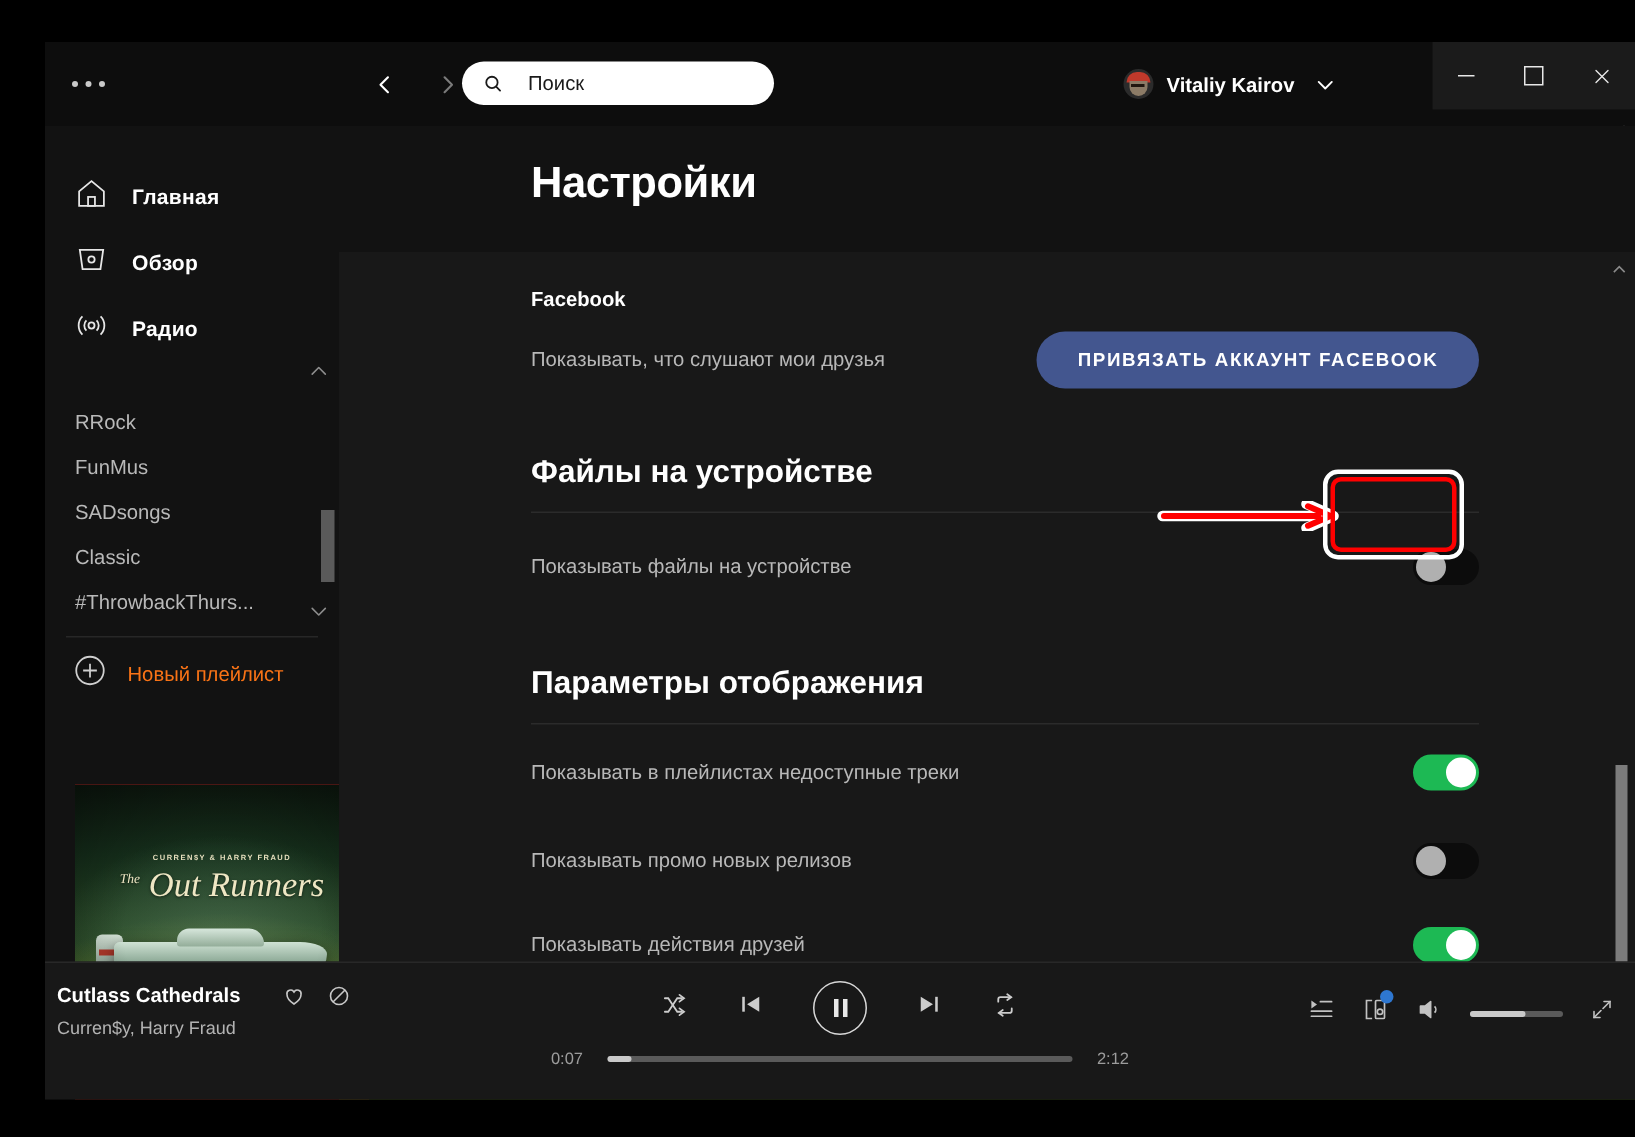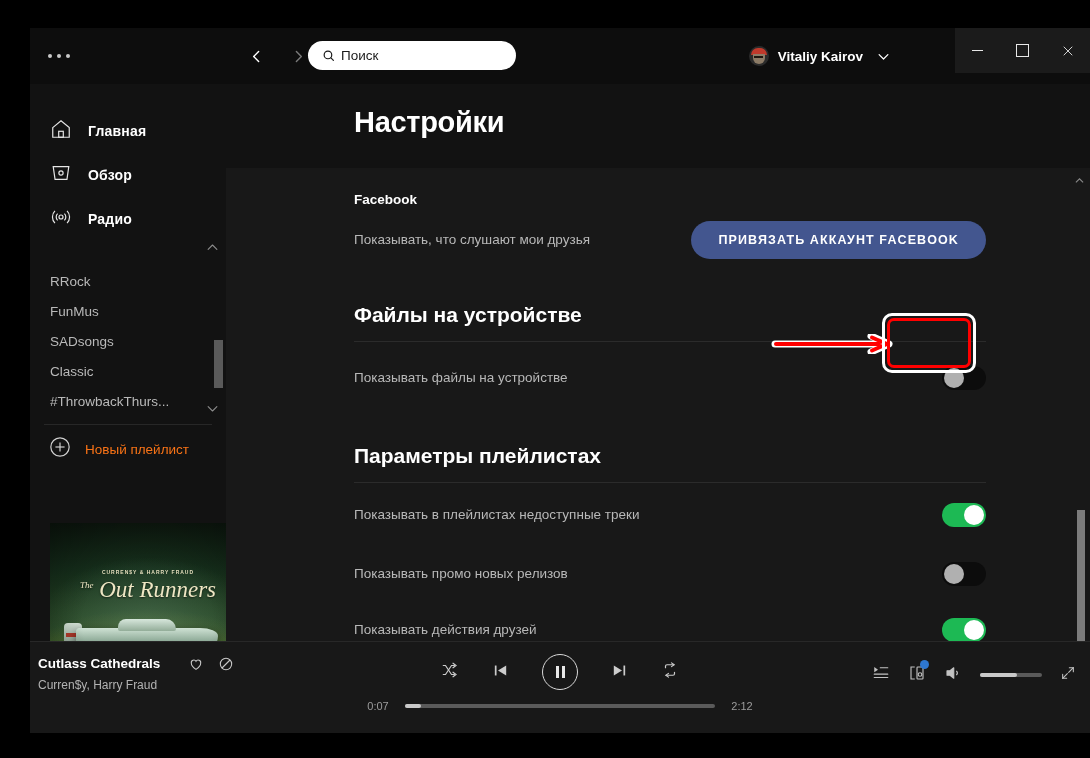--- a/index.html
+++ b/index.html
@@ -10,21 +10,21 @@
   .app{position:absolute;left:30px;top:28px;width:1060px;height:705px;background:#121212;overflow:hidden;}
 
   
   .topbar{position:absolute;left:0;top:0;width:1060px;height:56px;background:#0d0d0d;}
   .dots{position:absolute;left:18px;top:18px;width:40px;height:20px;display:flex;align-items:center;gap:5px;}
   .dots i{display:block;width:4px;height:4px;border-radius:50%;background:#c9c9c9;}
   .navbtn{position:absolute;top:16px;width:24px;height:24px;color:#fff;display:flex;align-items:center;justify-content:center;}
   .navbtn.back{left:214px;}
   .navbtn.fwd{left:256px;color:#7a7a7a;}
   .navbtn svg{display:block;}
-  .searchbox{position:absolute;left:278px;top:13px;width:180px;height:29px;background:#fff;border-radius:16px;display:flex;align-items:center;padding:0 14px;gap:6px;}
+  .searchbox{position:absolute;left:278px;top:13px;width:180px;height:29px;background:#fff;border-radius:16px;display:flex;align-items:center;padding:0 14px;gap:17px;}
   .searchbox .ph{font-size:13.5px;color:#1a1a1a;}
   .userchip{position:absolute;right:196px;top:13px;height:30px;display:flex;align-items:center;gap:9px;}
   .avatar{width:20px;height:20px;border-radius:50%;background:#2b2b2b;position:relative;overflow:hidden;flex:none;}
   .avatar .hat{position:absolute;left:2px;top:2px;width:16px;height:7px;background:#c0392b;border-radius:8px 8px 0 0;}
   .avatar .face{position:absolute;left:4px;top:8px;width:12px;height:10px;background:#8c7b66;border-radius:0 0 6px 6px;}
   .avatar .eyes{position:absolute;left:5.5px;top:10px;width:9px;height:2px;background:#20160f;}
   .uname{font-size:13.5px;font-weight:bold;color:#fff;white-space:nowrap;}
   .chev{width:22px;height:22px;display:flex;align-items:center;justify-content:center;color:#fff;}
 
   
@@ -281,21 +281,21 @@
 
           <div class="secthead">Файлы на устройстве</div>
           <div class="hr"></div>
           <div class="row" style="min-height:72px;">
             <span class="rowlbl">Показывать файлы на устройстве</span>
             <span class="toggle off">
                 <i class="knob"></i>
               </span>
           </div>
 
-          <div class="secthead">Параметры плейлистах</div>
+          <div class="secthead">Параметры отображения</div>
           <div class="hr"></div>
 
           <div class="row" style="min-height:63px;">
             <span class="rowlbl">Показывать в плейлистах недоступные треки</span>
             <span class="toggle on">
                 <i class="knob"></i>
               </span>
           </div>
 
           <div class="row" style="min-height:56px;">

